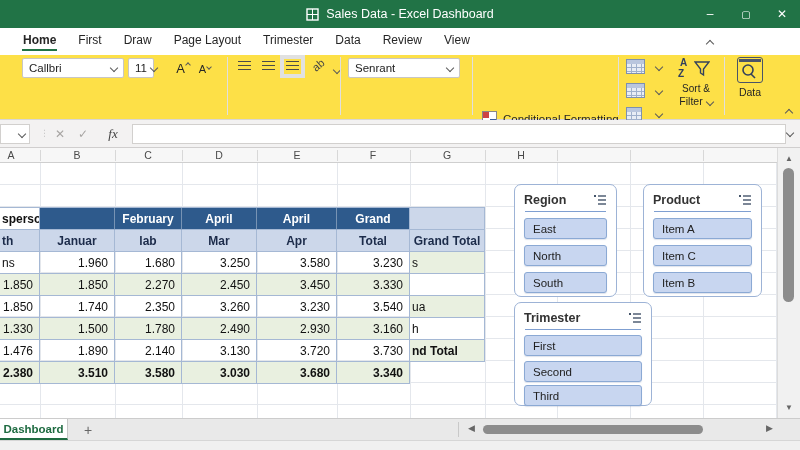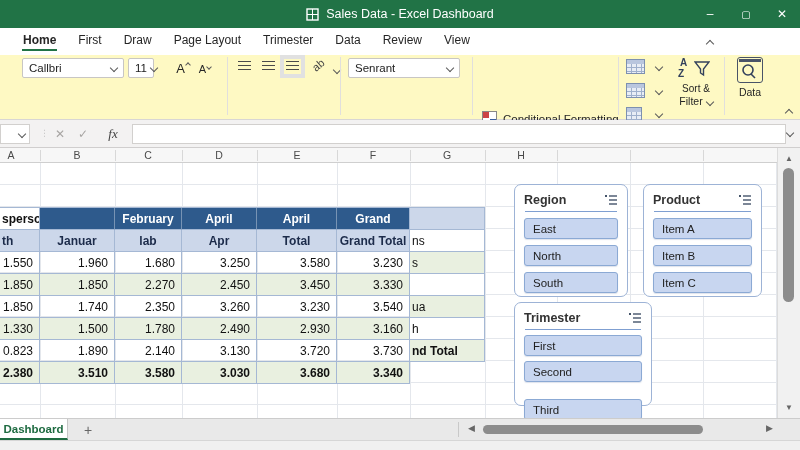--- a/index.html
+++ b/index.html
@@ -13,21 +13,21 @@
   .win-controls{position:absolute;right:0;top:0;height:28px;display:flex;align-items:center;}
   .win-btn{width:36px;height:28px;display:flex;align-items:center;justify-content:center;
     color:#fff;font-size:12px;}
   
   .tabrow{position:absolute;left:0;top:28px;width:725px;height:27px;background:#ffffff;
     display:flex;align-items:flex-start;padding-left:12px;box-sizing:border-box;}
   .rtab{font-size:12px;color:#262626;padding:5px 11px 4px 11px;position:relative;}
   .rtab.active{font-weight:bold;}
   .rtab.active::after{content:"";position:absolute;left:10px;right:10px;bottom:0;height:2px;background:#217346;}
   
-  .ribbon{position:absolute;left:0;top:55px;width:800px;height:65px;background:#fef9c3;
+  .ribbon{position:absolute;left:0;top:55px;width:800px;height:65px;background:#fde047;
     border-bottom:1px solid #d8d6d4;box-sizing:border-box;}
   .gsep{position:absolute;top:2px;height:58px;width:1px;background:#e1dfdd;}
   .glabel{position:absolute;top:107px;font-size:9px;color:#6a6866;width:90px;text-align:center;}
   .combo{position:absolute;height:20px;background:#fff;border:1px solid #c8c6c4;border-radius:2px;
     font-size:11.5px;color:#222;display:flex;align-items:center;padding:0 6px;box-sizing:border-box;
     justify-content:space-between;}
   .cv{display:inline-block;width:5px;height:5px;border-right:1px solid #5a5a5a;border-bottom:1px solid #5a5a5a;
     transform:rotate(45deg);margin-left:4px;flex:none;}
   .cv-up{transform:rotate(225deg);}
   .rbtn{position:absolute;font-size:13px;color:#262626;display:flex;align-items:center;justify-content:center;}
@@ -337,26 +337,26 @@
       <div class="hdrk"></div>
       <div class="hdrk">February</div>
       <div class="hdrk">April</div>
       <div class="hdrk">April</div>
       <div class="hdrk" style="border-right-color:#a5b8d4!important;">Grand</div>
       <div class="hlt"></div>
 
       <div class="corner2">th</div>
       <div class="hlt">Januar</div>
       <div class="hlt">lab</div>
+      <div class="hlt">Mar</div>
       <div class="hlt">Apr</div>
       <div class="hlt">Total</div>
       <div class="hlt">Grand Total</div>
 
       <div class="pc-lbl">ns</div>
-      <div class="pc-num">1.550</div>
       <div class="pc-num">1.960</div>
       <div class="pc-num">1.680</div>
       <div class="pc-num">3.250</div>
       <div class="pc-num">3.580</div>
       <div class="pc-num">3.230</div>
 
       <div class="pc-lbl altrow">s</div>
       <div class="pc-num altrow">1.850</div>
       <div class="pc-num altrow">1.850</div>
       <div class="pc-num altrow">2.270</div>
@@ -374,37 +374,37 @@
 
       <div class="pc-lbl altrow">ua</div>
       <div class="pc-num altrow">1.330</div>
       <div class="pc-num altrow">1.500</div>
       <div class="pc-num altrow">1.780</div>
       <div class="pc-num altrow">2.490</div>
       <div class="pc-num altrow">2.930</div>
       <div class="pc-num altrow">3.160</div>
 
       <div class="pc-lbl">h</div>
-      <div class="pc-num">0.823</div>
+      <div class="pc-num">1.476</div>
       <div class="pc-num">1.890</div>
       <div class="pc-num">2.140</div>
       <div class="pc-num">3.130</div>
       <div class="pc-num">3.720</div>
       <div class="pc-num">3.730</div>
 
       <div class="pc-lbl altrow totrow">nd Total</div>
       <div class="pc-num altrow totrow">2.380</div>
       <div class="pc-num altrow totrow">3.510</div>
       <div class="pc-num altrow totrow">3.580</div>
       <div class="pc-num altrow totrow">3.030</div>
       <div class="pc-num altrow totrow">3.680</div>
       <div class="pc-num altrow totrow">3.340</div>
     </div>
 
-    <div class="slicer" style="left:514px;top:21px;width:114px;height:113px;">
+    <div class="slicer" style="left:514px;top:21px;width:103px;height:113px;">
       <div class="slicer-head">
         <span class="slicer-title">Region</span>
         <span>
           <svg width="14" height="12" viewBox="0 0 14 12">
               <path d="M1 2 L3 4 M3 2 L1 4" stroke="#44546a" stroke-width="1"></path>
               <line x1="5" y1="3" x2="13" y2="3" stroke="#44546a" stroke-width="1.4"></line>
               <line x1="5" y1="7" x2="13" y2="7" stroke="#44546a" stroke-width="1.4"></line>
               <line x1="5" y1="11" x2="13" y2="11" stroke="#44546a" stroke-width="1.4"></line>
             </svg>
         </span>
@@ -422,39 +422,39 @@
           <svg width="14" height="12" viewBox="0 0 14 12">
               <path d="M1 2 L3 4 M3 2 L1 4" stroke="#44546a" stroke-width="1"></path>
               <line x1="5" y1="3" x2="13" y2="3" stroke="#44546a" stroke-width="1.4"></line>
               <line x1="5" y1="7" x2="13" y2="7" stroke="#44546a" stroke-width="1.4"></line>
               <line x1="5" y1="11" x2="13" y2="11" stroke="#44546a" stroke-width="1.4"></line>
             </svg>
         </span>
       </div>
       <div class="slicer-rule"></div>
       <div class="slicer-item">Item A</div>
+      <div class="slicer-item">Item C</div>
       <div class="slicer-item">Item B</div>
-      <div class="slicer-item">Item C</div>
     </div>
 
     <div class="slicer" style="left:514px;top:139px;width:138px;height:104px;">
       <div class="slicer-head">
         <span class="slicer-title">Trimester</span>
         <span>
           <svg width="14" height="12" viewBox="0 0 14 12">
               <path d="M1 2 L3 4 M3 2 L1 4" stroke="#44546a" stroke-width="1"></path>
               <line x1="5" y1="3" x2="13" y2="3" stroke="#44546a" stroke-width="1.4"></line>
               <line x1="5" y1="7" x2="13" y2="7" stroke="#44546a" stroke-width="1.4"></line>
               <line x1="5" y1="11" x2="13" y2="11" stroke="#44546a" stroke-width="1.4"></line>
             </svg>
         </span>
       </div>
       <div class="slicer-rule" style="margin-bottom:5px;"></div>
       <div class="slicer-item" style="margin-bottom:5px;">First</div>
-      <div class="slicer-item" style="margin-bottom:17px;">Second</div>
+      <div class="slicer-item" style="margin-bottom:3px;">Second</div>
       <div class="slicer-item">Third</div>
     </div>
   </div>
 
   <div class="vscroll">
     <span class="arrow" style="top:6px;">▲</span>
     <div class="vthumb" style="top:20px;height:134px;"></div>
     <span class="arrow" style="bottom:6px;">▼</span>
   </div>
 

